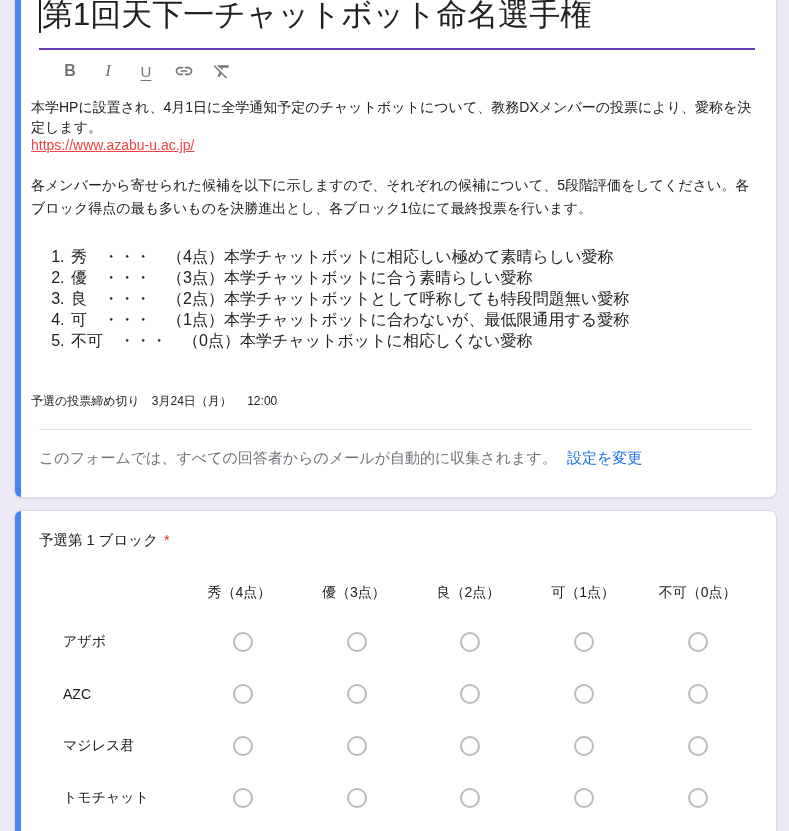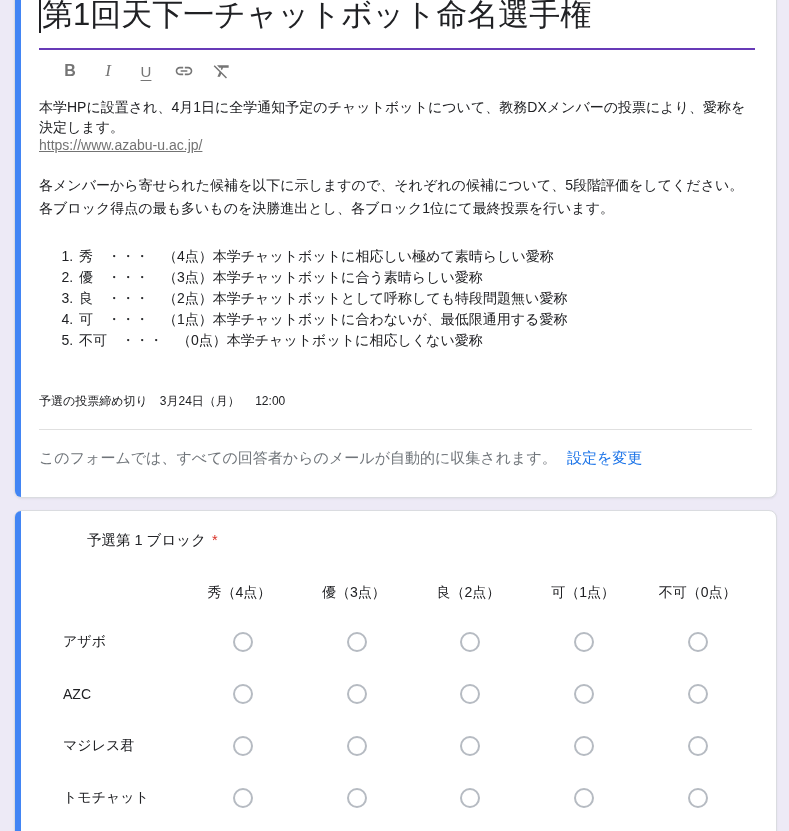--- a/index.html
+++ b/index.html
@@ -49,43 +49,43 @@
   }
   .tb-btn {
     width:22px; height:22px;
     display:flex; align-items:center; justify-content:center;
     color:#757575; cursor:pointer;
   }
   .tb-bold  { font-weight:bold; font-size:16px; }
   .tb-italic{ font-style:italic; font-family:"Liberation Serif",serif; font-size:17px; }
   .tb-under { font-size:15px; text-decoration:underline; text-underline-offset:3px; }
   .tb-btn svg { width:20px; height:20px; fill:#757575; }
-  .body-text { position:absolute; left:24px; right:24px; font-size:14px; line-height:20px; color:#202124; }
+  .body-text { position:absolute; left:16px; right:24px; font-size:14px; line-height:20px; color:#202124; }
   #p1   { top:108px; }
   #lnk  { top:146px; }
-  #lnk a { color:#737373; text-decoration:underline; }
+  #lnk a { color:#ef4444; text-decoration:underline; }
   #p2   { top:185px; line-height:23px; }
   #desc-list { position:absolute; left:24px; right:24px; top:257px; }
-  #desc-list ol { margin-left:38px; font-size:14px; line-height:21px; }
+  #desc-list ol { margin-left:30px; font-size:16px; line-height:21px; }
   #desc-list li { padding-left:2px; }
   #deadline { top:402px; font-weight:normal; font-size:12px; }
   .divider {
     position:absolute; left:24px; right:24px; top:440px;
     border-top:1px solid #e0e0e0;
   }
   #collect-note {
     position:absolute; left:24px; right:24px; top:460px;
     font-size:15px; color:#70757a;
   }
   #collect-note a { color:#1a73e8; text-decoration:none; margin-left:6px; }
   
   #question-card { top:510px; height:345px; }
   .q-title {
     position:absolute; left:24px; top:20px;
-    font-size:14.5px; color:#202124;margin-left:48px;
+    font-size:14.5px; color:#202124;
   }
   .req { color:#d93025; margin-left:6px; font-size:14.5px; }
   .grid { position:absolute; left:0; top:72px; right:0; }
   .g-row {
     display:flex; align-items:center;
     padding-left:24px; padding-right:21px;
   }
   .g-label { width:135px; flex:0 0 auto; padding-left:12px; font-size:14px; color:#202124; }
   .g-cell  { flex:1 1 0; display:flex; align-items:center; justify-content:center; }
   .g-head  { height:20px;padding-left:32px; }

